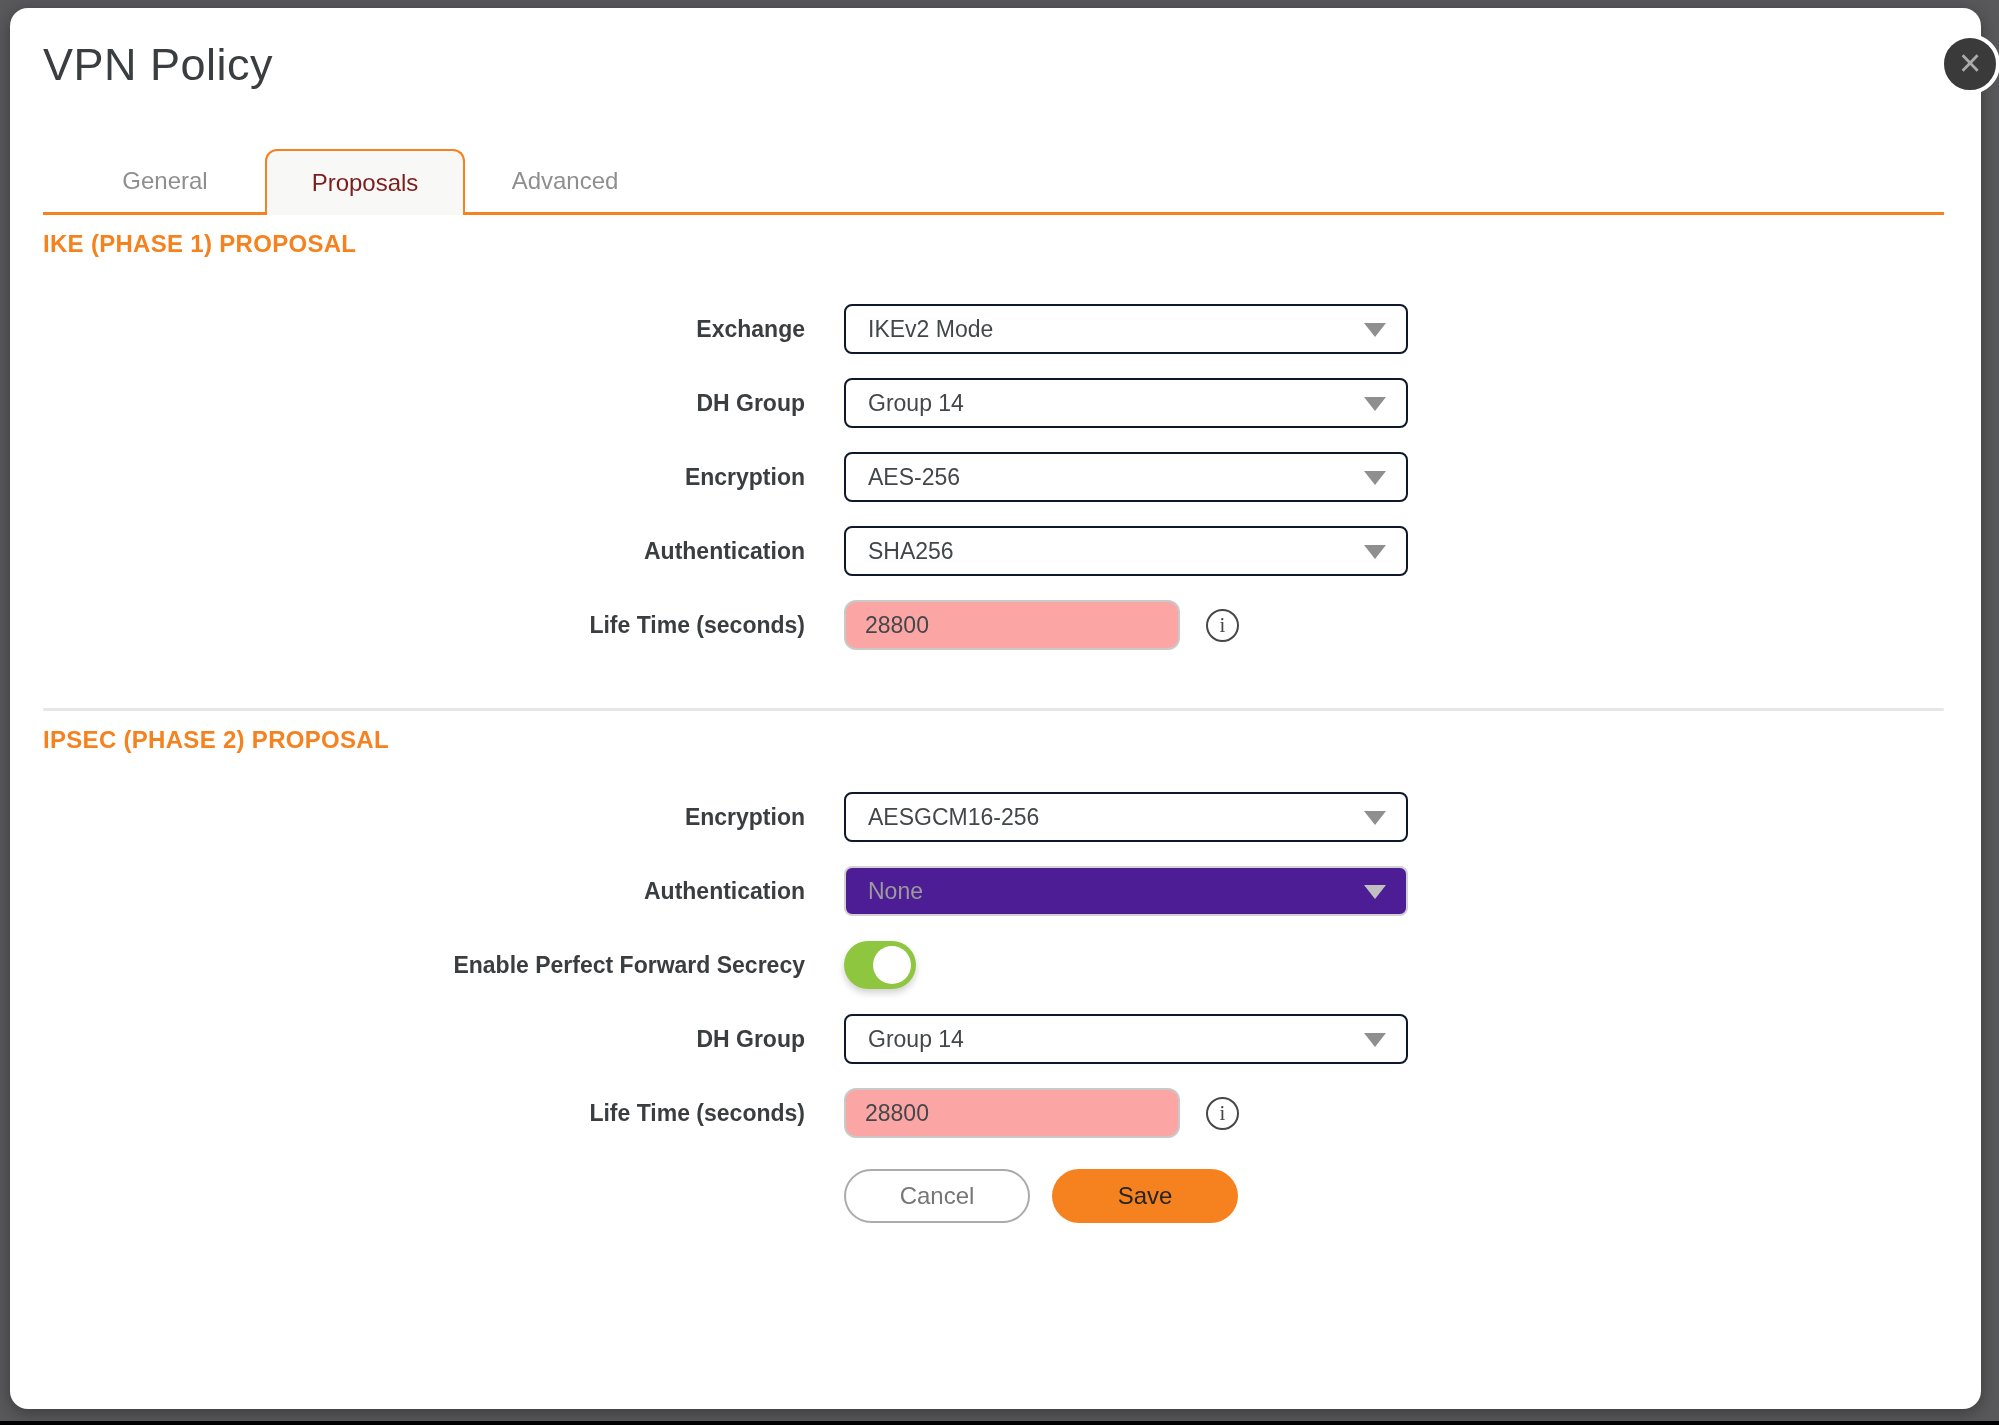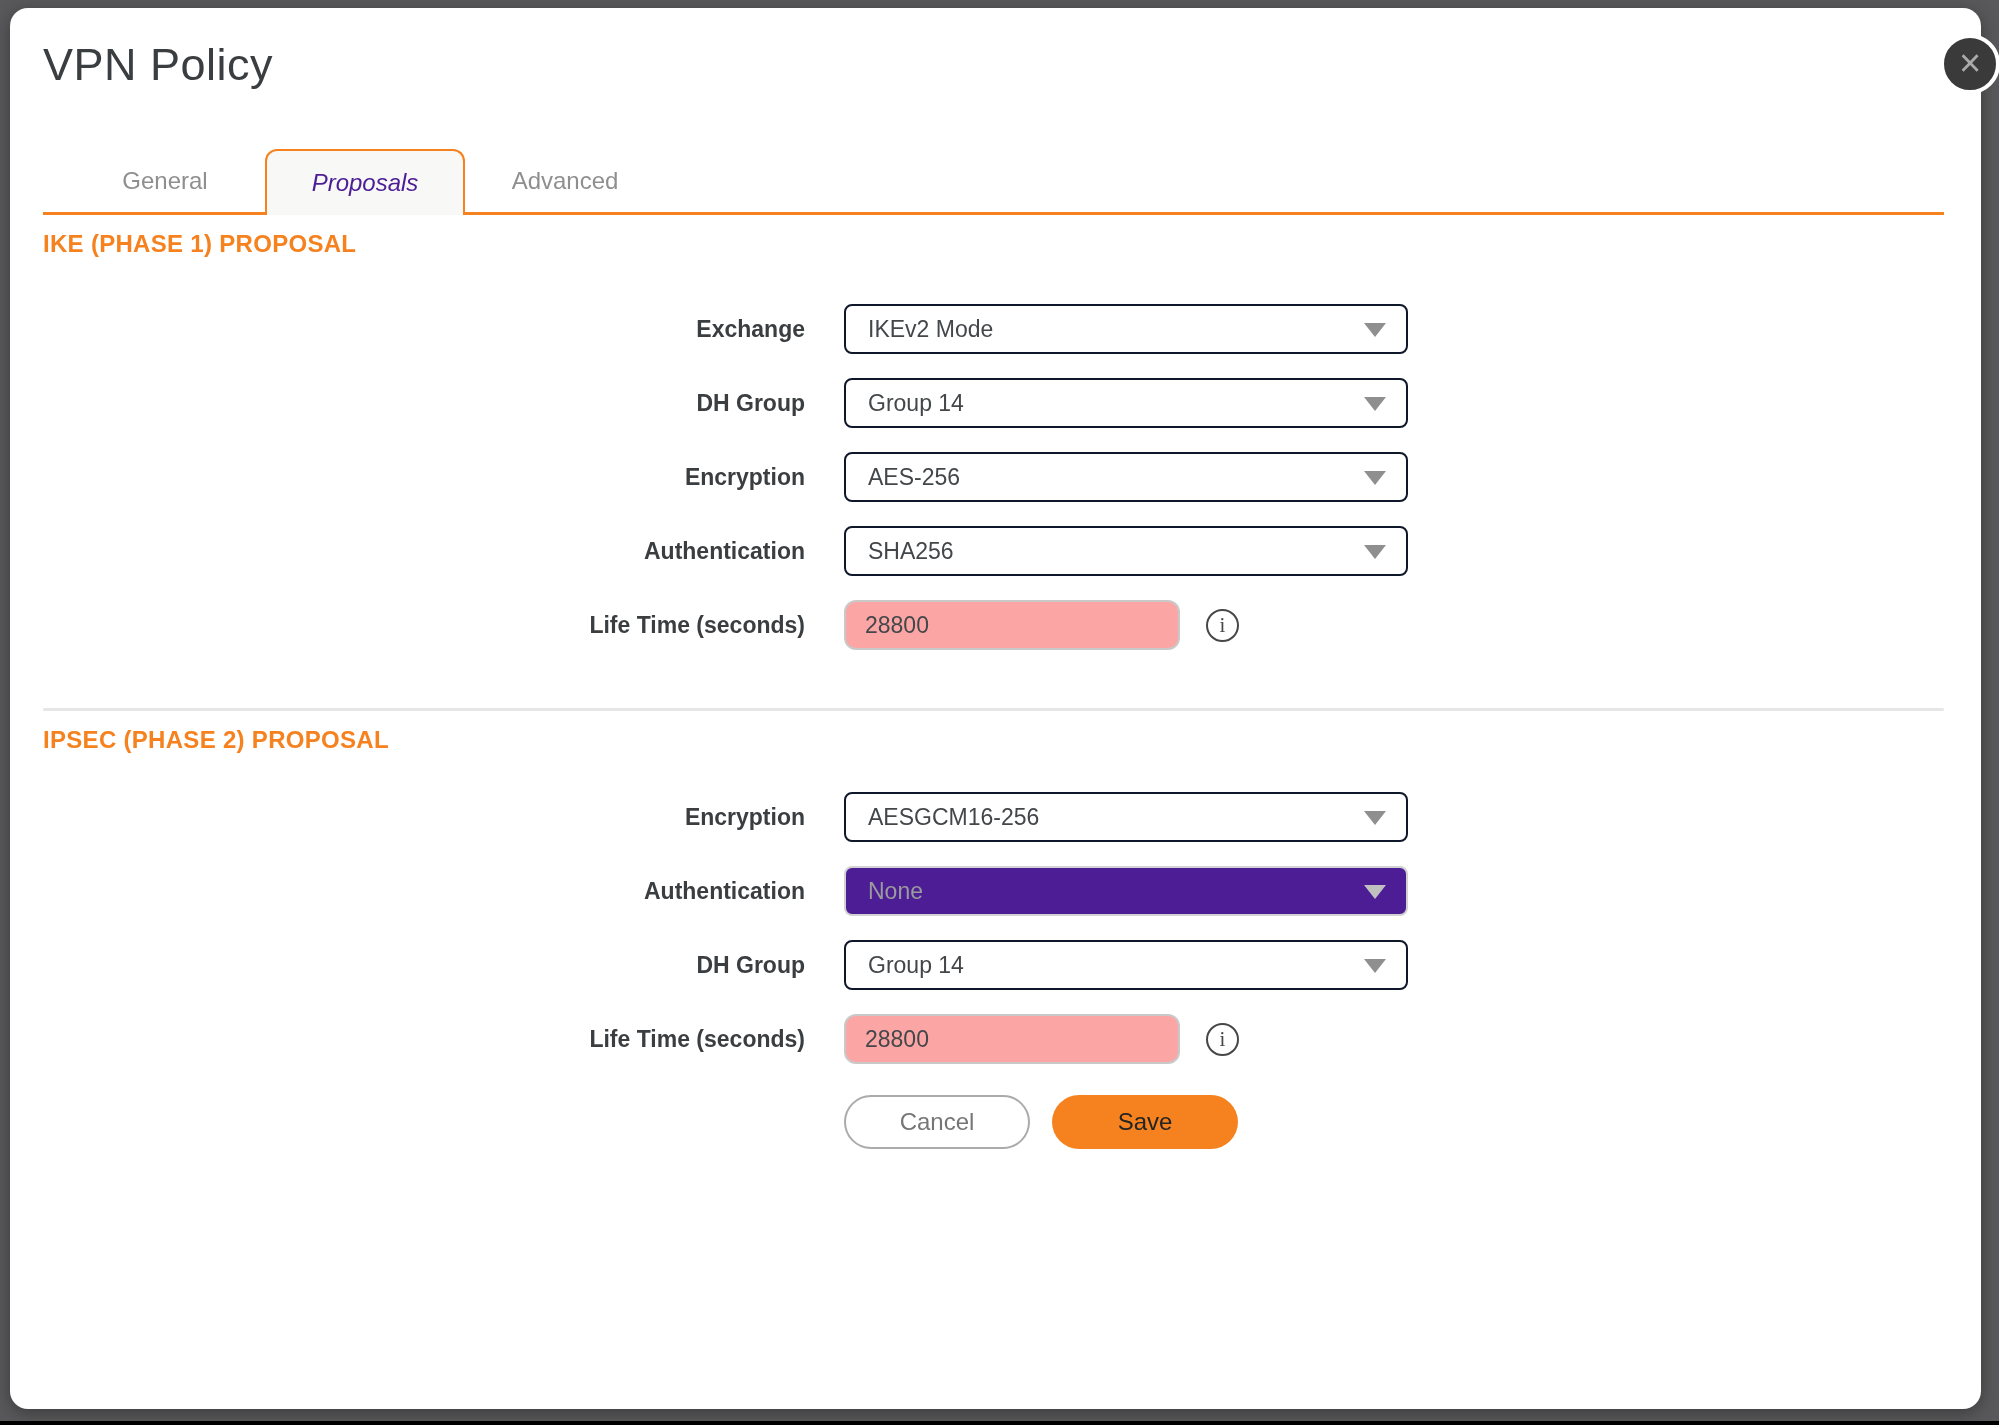--- a/index.html
+++ b/index.html
@@ -34,22 +34,22 @@
   .tabbar {
     margin-top:57px; display:flex; align-items:stretch;
     border-bottom:3px solid #F5821F; padding-left:22px; height:66px;
   }
   .tab {
     width:200px; display:flex; align-items:center; justify-content:center;
     font-size:24px; color:#8f8f8f; cursor:pointer;
   }
   .tab.active {
     border:2px solid #F5821F; border-bottom:none;
-    border-radius:12px 12px 0 0; background:#f8f8f7; color:#4c1d95;
-    margin-bottom:-3px; position:relative; z-index:1;font-style:italic;
+    border-radius:12px 12px 0 0; background:#f8f8f7; color:#7f1d1d;
+    margin-bottom:-3px; position:relative; z-index:1;
   }
   
   .section-h {
     margin-top:14px; font-size:24px; line-height:30px; font-weight:700;
     color:#F5821F; letter-spacing:0.3px;
   }
   .form1 { margin-top:45px; }
   .form2 { margin-top:37px; }
   .row { display:flex; align-items:center; height:50px; margin-bottom:24px; }
   .row-label {
@@ -193,20 +193,28 @@
       <div class="row">
         <div class="row-label">Authentication</div>
         <div class="ctrl">
           <div class="select disabled">
             <span>None</span>
             <span class="caret"></span>
           </div>
         </div>
       </div>
 
+      <div class="row">
+        <div class="row-label">Enable Perfect Forward Secrecy</div>
+        <div class="ctrl">
+          <div class="toggle">
+            <div class="knob"></div>
+          </div>
+        </div>
+      </div>
 
       <div class="row">
         <div class="row-label">DH Group</div>
         <div class="ctrl">
           <div class="select">
             <span>Group 14</span>
             <span class="caret"></span>
           </div>
         </div>
       </div>

